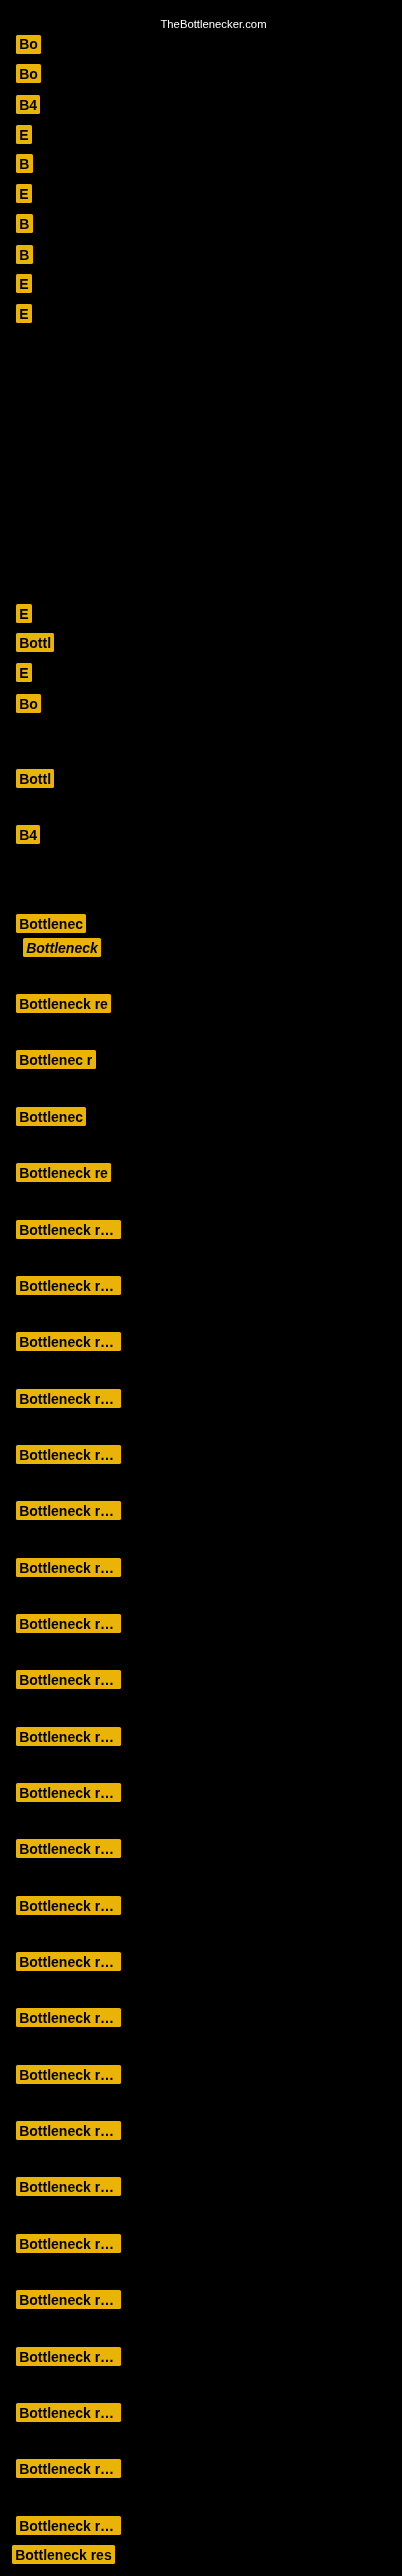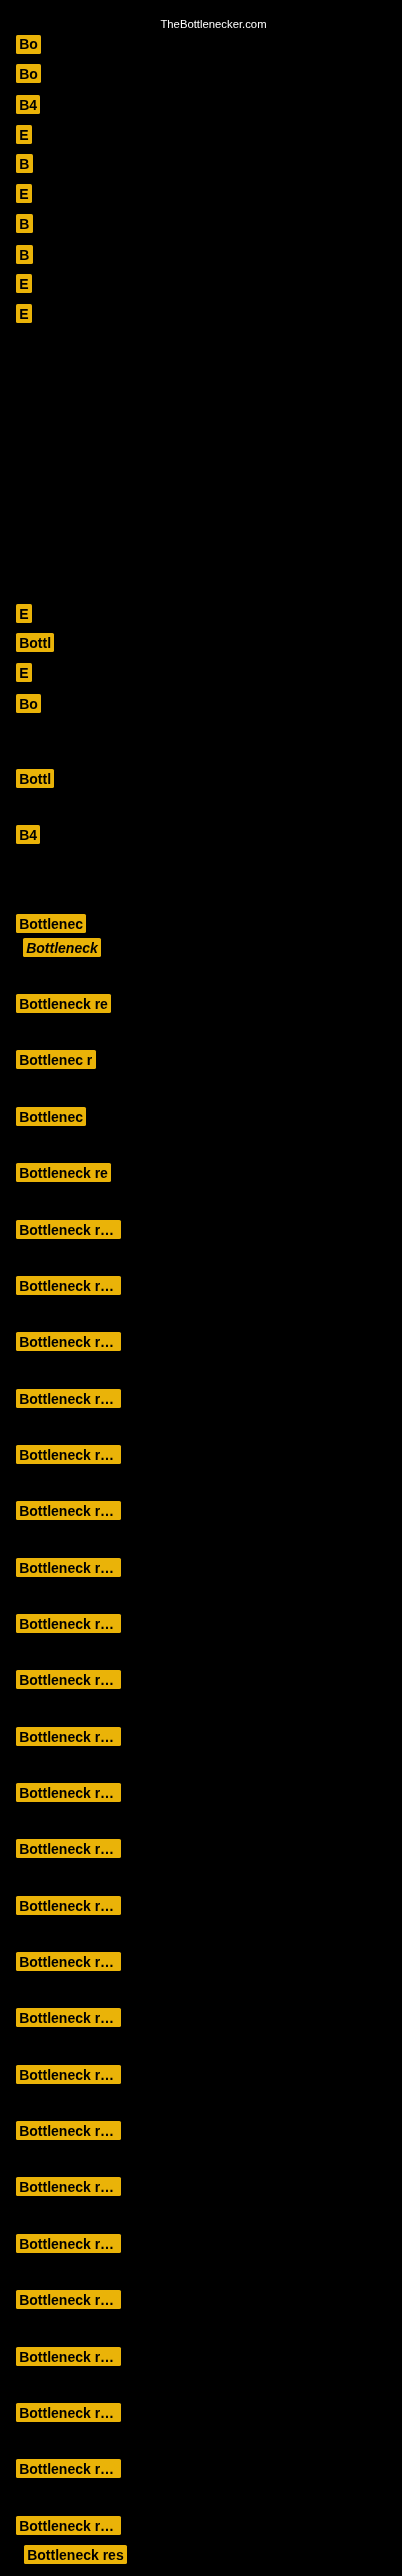--- a/index.html
+++ b/index.html
@@ -82,15 +82,15 @@
     <div class="label-badge" style="top: 1996px; left: 4px; max-width: 105px;">Bottleneck resu</div>
     <div class="label-badge" style="top: 2053px; left: 4px; max-width: 105px;">Bottleneck resu</div>
     <div class="label-badge" style="top: 2109px; left: 4px; max-width: 105px;">Bottleneck resu</div>
     <div class="label-badge" style="top: 2165px; left: 4px; max-width: 105px;">Bottleneck resu</div>
     <div class="label-badge" style="top: 2222px; left: 4px; max-width: 105px;">Bottleneck resu</div>
     <div class="label-badge" style="top: 2278px; left: 4px; max-width: 105px;">Bottleneck resu</div>
     <div class="label-badge" style="top: 2335px; left: 4px; max-width: 105px;">Bottleneck resu</div>
     <div class="label-badge" style="top: 2391px; left: 4px; max-width: 105px;">Bottleneck resu</div>
     <div class="label-badge" style="top: 2447px; left: 4px; max-width: 105px;">Bottleneck resu</div>
     <div class="label-badge" style="top: 2504px; left: 4px; max-width: 105px;">Bottleneck resu</div>
-    <div class="label-badge" style="top: 2533px; left: 12px; max-width: 105px;">Bottleneck res</div>
+    <div class="label-badge" style="top: 2533px; left: 0px; max-width: 105px;">Bottleneck res</div>
   </div>
 
 
 </body></html>

